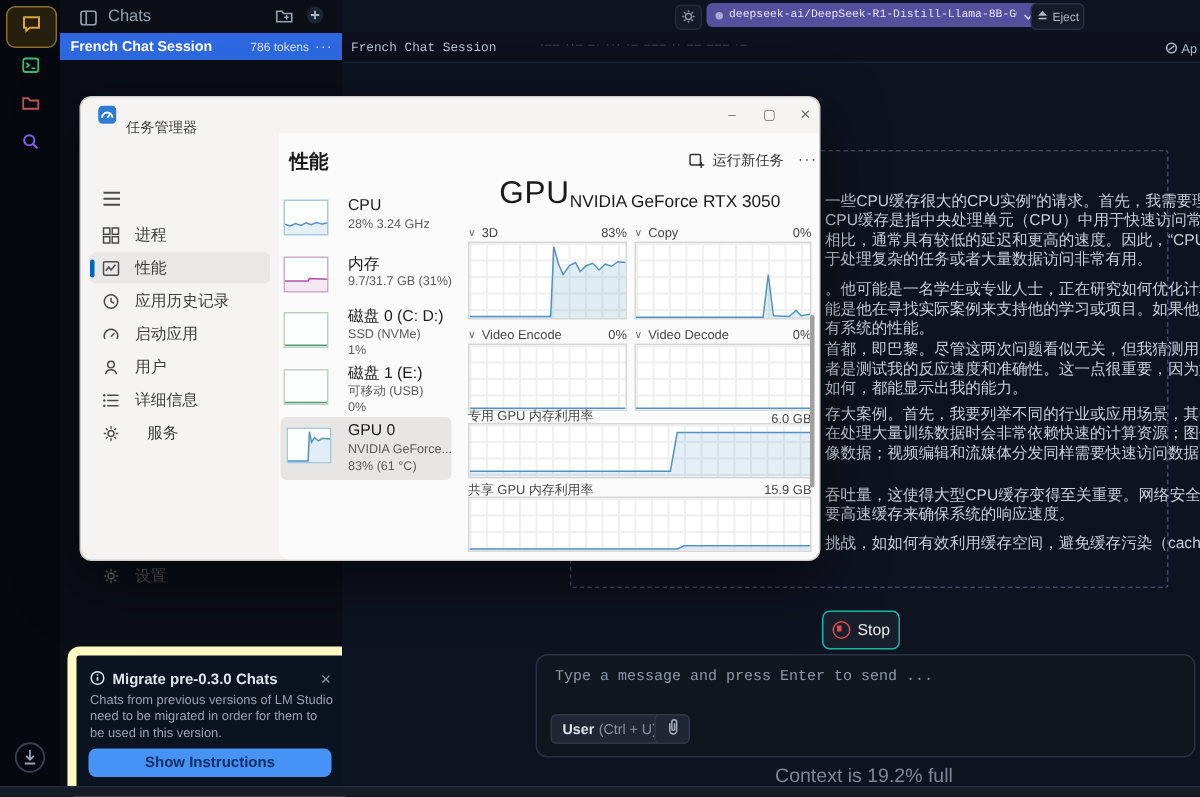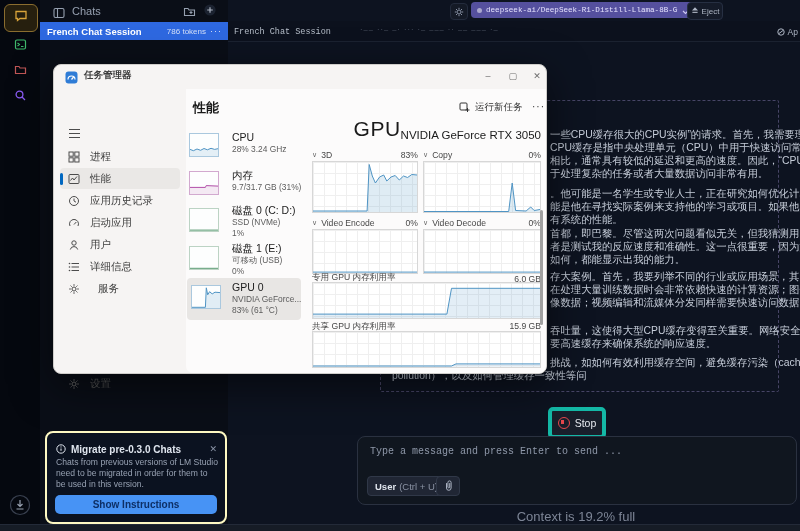--- a/index.html
+++ b/index.html
@@ -13,21 +13,21 @@
 
   
   .sidebar{position:absolute;left:40px;top:0;width:188px;height:531px;background:#0a0e17;border-right:1px solid #161c28;}
   .sb-head{position:absolute;left:0;top:0;width:188px;height:22px;}
   .sb-title{position:absolute;left:32px;top:5px;font-size:11px;color:#96a0b0;}
   .chat-row{position:absolute;left:0;top:22px;width:188px;height:18px;background:#2e68e0;display:flex;align-items:center;}
   .chat-name{font-size:9.5px;font-weight:bold;color:#fff;margin-left:7px;flex:1;white-space:nowrap;overflow:hidden;}
   .chat-tokens{font-size:8px;color:rgba(255,255,255,.78);margin-right:4px;}
   .chat-more{font-size:9px;color:rgba(255,255,255,.85);margin-right:6px;letter-spacing:1px;}
 
-  .migrate{position:absolute;left:5px;top:431px;width:178px;height:89px;background:#0b1220;border:2px solid #fef9c3;border-radius:8px;}
+  .migrate{position:absolute;left:5px;top:431px;width:178px;height:89px;background:#0b1220;border:6px solid #fef9c3;border-radius:8px;}
   .mig-title-row{position:absolute;left:9px;top:7px;right:8px;display:flex;align-items:center;}
   .mig-title{font-size:10px;font-weight:bold;color:#dfe5ee;margin-left:5px;flex:1;}
   .mig-close{font-size:9px;color:#8a93a6;cursor:default;}
   .mig-body{position:absolute;left:9px;top:24px;width:162px;font-size:8.6px;line-height:11px;color:#97a1b2;}
   .mig-btn{position:absolute;left:8px;top:62px;width:162px;height:19px;background:#4793f5;border-radius:5px;display:flex;align-items:center;justify-content:center;font-size:10px;font-weight:bold;color:#0d2f66;}
 
   
   .main{position:absolute;left:228px;top:0;width:572px;height:531px;background:#0d1320;}
   .model-bar{position:absolute;left:0;top:0;width:572px;height:21px;border-bottom:1px solid #151b28;}
   .gear-btn{position:absolute;left:222px;top:3px;width:16px;height:15px;background:#141a26;border:1px solid #232b3c;border-radius:4px;display:flex;align-items:center;justify-content:center;}
@@ -38,57 +38,57 @@
   .chat-title{position:absolute;left:6px;top:6px;font-family:"Liberation Mono",monospace;font-size:8.5px;color:#b7bfca;}
   .api-chip{position:absolute;right:2px;top:6px;display:flex;align-items:center;gap:3px;font-size:8.5px;color:#aeb6c4;white-space:nowrap;}
   .faded-line{position:absolute;left:132px;top:25px;font-size:7.5px;color:#5d6575;opacity:.75;letter-spacing:1px;white-space:nowrap;}
 
   
   .think{position:absolute;left:152px;top:100px;width:397px;height:290px;border:1px dashed #474566;border-radius:2px;}
   .tline{position:absolute;white-space:nowrap;font-size:10.4px;line-height:13px;color:#c6cdd9;}
   .tp{position:absolute;left:322px;white-space:nowrap;font-size:10.4px;line-height:13px;color:#c6cdd9;}
   .tp div{white-space:nowrap;}
 
-  .stop-btn{position:absolute;left:320px;top:407px;width:50px;height:24px;background:#191f2b;border:4px solid #14b8a6;border-radius:5px;display:flex;align-items:center;justify-content:center;gap:5px;}
+  .stop-btn{position:absolute;left:320px;top:407px;width:50px;height:24px;background:#191f2b;border:1px solid #14b8a6;border-radius:5px;display:flex;align-items:center;justify-content:center;gap:5px;}
   .stop-ic{width:10px;height:10px;border:1.6px solid #e5484d;border-radius:50%;position:relative;}
   .stop-ic::after{content:"";position:absolute;left:2.2px;top:2.2px;width:3.6px;height:3.6px;background:#e5484d;}
   .stop-txt{font-size:10.5px;color:#e6e9ef;}
 
   .input-box{position:absolute;left:129px;top:436px;width:438px;height:67px;background:#10161f;border:1px solid #2a3140;border-radius:8px;}
   .msg-input{position:absolute;left:10px;top:8px;width:400px;background:transparent;border:none;outline:none;font-size:10px;color:#d7dde8;font-family:Liberation Mono, monospace;}
   .msg-input::placeholder{color:#8e97a8;}
   .user-pill{position:absolute;left:9px;bottom:8px;height:18px;background:#202634;border:1px solid #303848;border-radius:4px;display:flex;align-items:center;padding:0 7px;gap:3px;}
   .user-pill .u{font-size:9.5px;font-weight:bold;color:#dfe4ec;}
   .user-pill .k{font-size:9.5px;color:#8a92a3;}
   .attach-btn{position:absolute;left:78px;bottom:8px;width:22px;height:18px;background:#202634;border:1px solid #303848;border-radius:4px;display:flex;align-items:center;justify-content:center;}
   .ctx{position:absolute;left:129px;top:509px;width:438px;text-align:center;font-size:13px;color:#7d8596;}
   .bottom-strip{position:absolute;left:0;top:524px;width:800px;height:7px;background:#161c26;border-top:1px solid #232a38;}
 
   
   .tm{position:absolute;left:53px;top:64px;width:492px;height:308px;background:#f6f4f3;border:1px solid #cfcdca;border-radius:8px;box-shadow:0 12px 40px rgba(0,0,0,.55);z-index:20;color:#1b1b1b;}
   .tm-titlebar{position:absolute;left:0;top:0;width:100%;height:24px;}
-  .tm-title{position:absolute;left:30px;top:4px;font-size:9.5px;color:#3c3c3c;font-weight:bold;}
+  .tm-title{position:absolute;left:30px;top:14px;font-size:9.5px;color:#3c3c3c;}
   .tm-ctl{position:absolute;top:3px;width:18px;height:16px;text-align:center;font-size:9px;color:#6e6e6e;line-height:16px;}
   .tm-nav{position:absolute;left:0;top:24px;width:132px;bottom:0;}
   .tm-nav-item{position:absolute;left:6px;width:120px;height:21px;display:flex;align-items:center;gap:10px;padding-left:8px;box-sizing:border-box;border-radius:4px;font-size:10.5px;color:#3d3d3d;}
   .tm-nav-item.sel{background:#eae8e6;}
   .tm-nav-item.sel::before{content:"";position:absolute;left:0;top:4.5px;width:3px;height:12px;border-radius:2px;background:#0067c0;}
   .tm-panel{position:absolute;left:132px;top:24px;right:0;bottom:0;background:#fcfbfb;border-radius:0 0 7px 7px;}
   .tm-page-title{position:absolute;left:139px;top:34px;font-size:13px;font-weight:bold;color:#1a1a1a;}
   .tm-runtask{position:absolute;left:405px;top:36px;display:flex;align-items:center;gap:5px;font-size:9.5px;color:#333;}
   .tm-more{position:absolute;left:478px;top:36px;font-size:10px;color:#333;letter-spacing:1px;}
 
   .perf-item{position:absolute;left:135px;width:112px;}
   .spark{position:absolute;width:30px;height:24px;background:#fdfefe;box-sizing:border-box;}
   .perf-t1{position:absolute;left:43px;top:0;font-size:10.5px;color:#1b1b1b;white-space:nowrap;}
   .perf-t2{position:absolute;left:43px;top:13px;font-size:8.4px;color:#5c5c5c;white-space:nowrap;}
   .perf-t3{position:absolute;left:43px;top:24px;font-size:8.4px;color:#5c5c5c;white-space:nowrap;}
   .perf-sel{position:absolute;left:133px;top:213px;width:114px;height:42px;background:#e8e6e4;border-radius:4px;}
 
-  .gpu-head{position:absolute;left:258px;top:50px;width:229px;height:26px;display:flex;justify-content:flex-end;align-items:flex-end;}
+  .gpu-head{position:absolute;left:258px;top:50px;width:229px;height:26px;display:flex;justify-content:center;align-items:flex-end;}
   .gpu-big{font-size:21px;font-weight:normal;color:#1a1a1a;letter-spacing:.5px;}
   .gpu-name{font-size:11.5px;color:#1a1a1a;}
   .gchart-label{position:absolute;display:flex;justify-content:space-between;font-size:8.6px;color:#474747;}
   .gchart-label .lft{display:flex;gap:4px;align-items:center;}
   .chev{color:#6b6b6b;font-size:7px;}
   .grid{position:absolute;background-color:#fff;border:1px solid #d7d7d7;background-image:linear-gradient(#efefef 1px,transparent 1px),linear-gradient(90deg,#efefef 1px,transparent 1px);background-size:11px 11px;box-sizing:border-box;}
   .grid svg{position:absolute;left:0;top:0;}
   .tm-scroll{position:absolute;left:486px;top:145px;width:3px;height:115px;background:#a0a0a0;border-radius:2px;}
 </style>
 </head>
@@ -246,21 +246,20 @@
         <div>在处理大量训练数据时会非常依赖快速的计算资源；图像处</div>
         <div>像数据；视频编辑和流媒体分发同样需要快速访问数据以保</div>
     </div>
     <div class="tp" style="top:324px;">
       <div>吞吐量，这使得大型CPU缓存变得至关重要。网络安全也是</div>
         <div>要高速缓存来确保系统的响应速度。</div>
     </div>
     <div class="tp" style="top:356px;">
       <div>挑战，如如何有效利用缓存空间，避免缓存污染（cache</div>
     </div>
-    <div class="tline" style="left:164px;top:369px;">pollution），以及如何管理缓存一致性等问</div>
 
     <div class="stop-btn">
       <span class="stop-ic"></span>
       <span class="stop-txt">Stop</span>
     </div>
 
     <div class="input-box">
       <input class="msg-input" type="text" placeholder="Type a message and press Enter to send ..." style="">
       <div class="user-pill">
         <span class="u">User</span>

